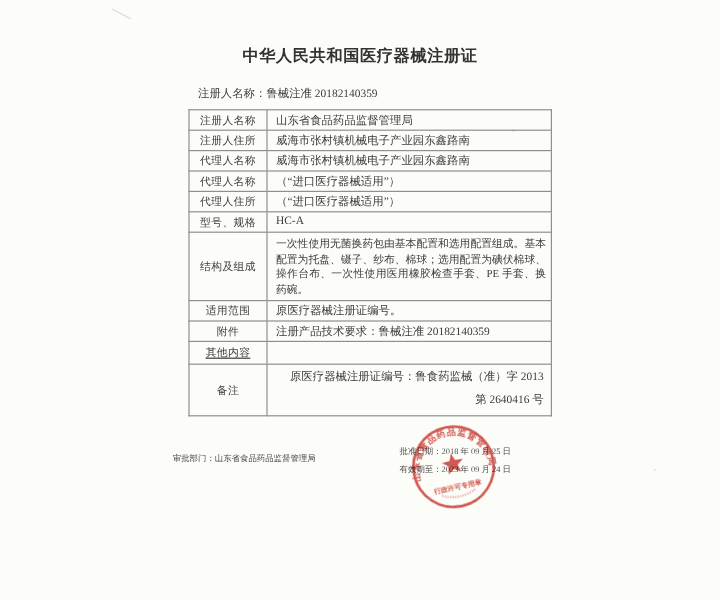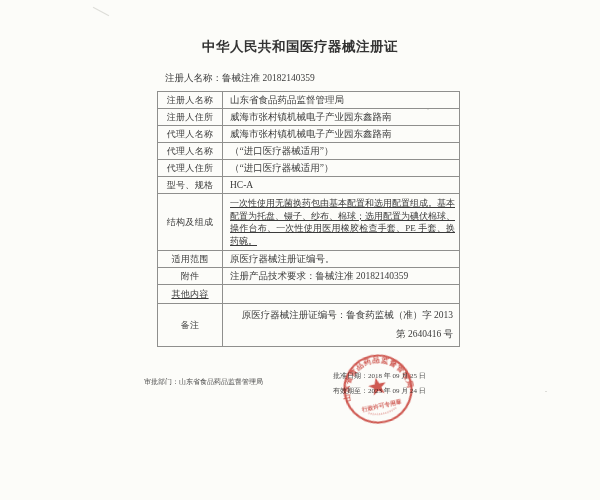--- a/index.html
+++ b/index.html
@@ -26,21 +26,21 @@
   table.cert td{
     border:1px solid #8f8f8d;vertical-align:middle;
     padding:1px 4px 1px 7px;overflow:hidden;
   }
   table.cert td.lbl{
     width:60px;text-align:center;padding:1px 2px;font-size:9px;
     letter-spacing:.3px;
   }
   table.cert tr{height:17px;}
   table.cert tr.r-struct{height:auto;}
-  table.cert tr.r-struct td.val{line-height:12.6px;padding:3px 4px 3px 7px;font-size:9px;text-align:justify;text-decoration:underline;}
+  table.cert tr.r-struct td.val{line-height:12.6px;padding:3px 4px 3px 7px;font-size:9px;text-align:justify;}
   table.cert tr.r-other{height:19px;text-decoration:underline;}
   table.cert tr.r-remark{height:auto;}
   table.cert tr.r-remark td.val{line-height:19px;padding:2px 6px 2px 7px;text-indent:10px;text-align:right;}
   .footer-dept{
     position:absolute;top:377px;left:144px;
     font-size:7px;color:#4a4a4a;white-space:nowrap;
   }
   .footer-date1{
     position:absolute;top:371px;left:333px;
     font-size:7px;color:#4a4a4a;white-space:nowrap;

